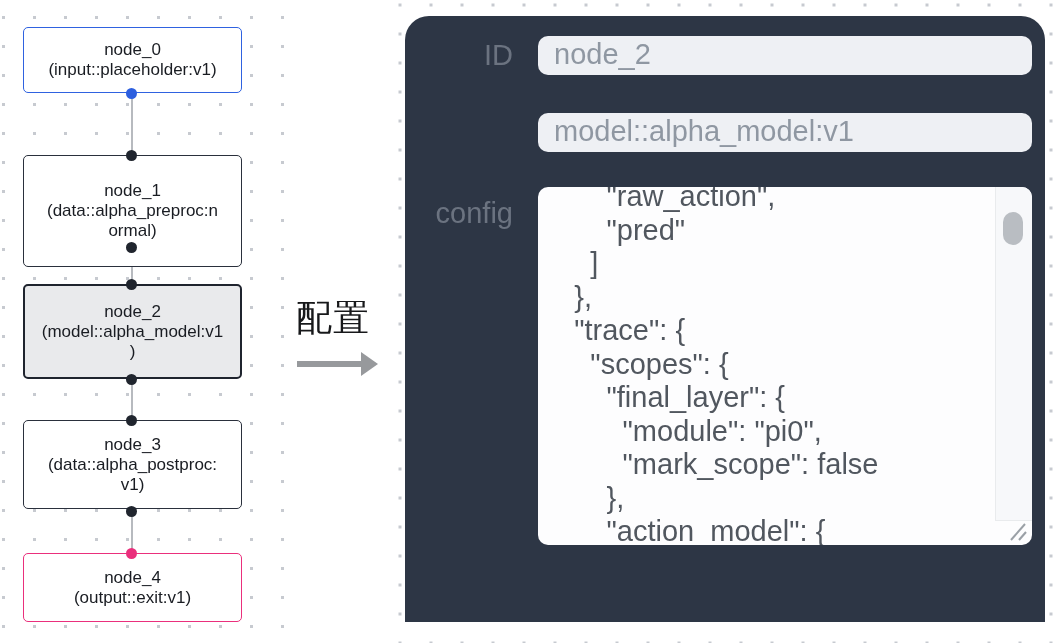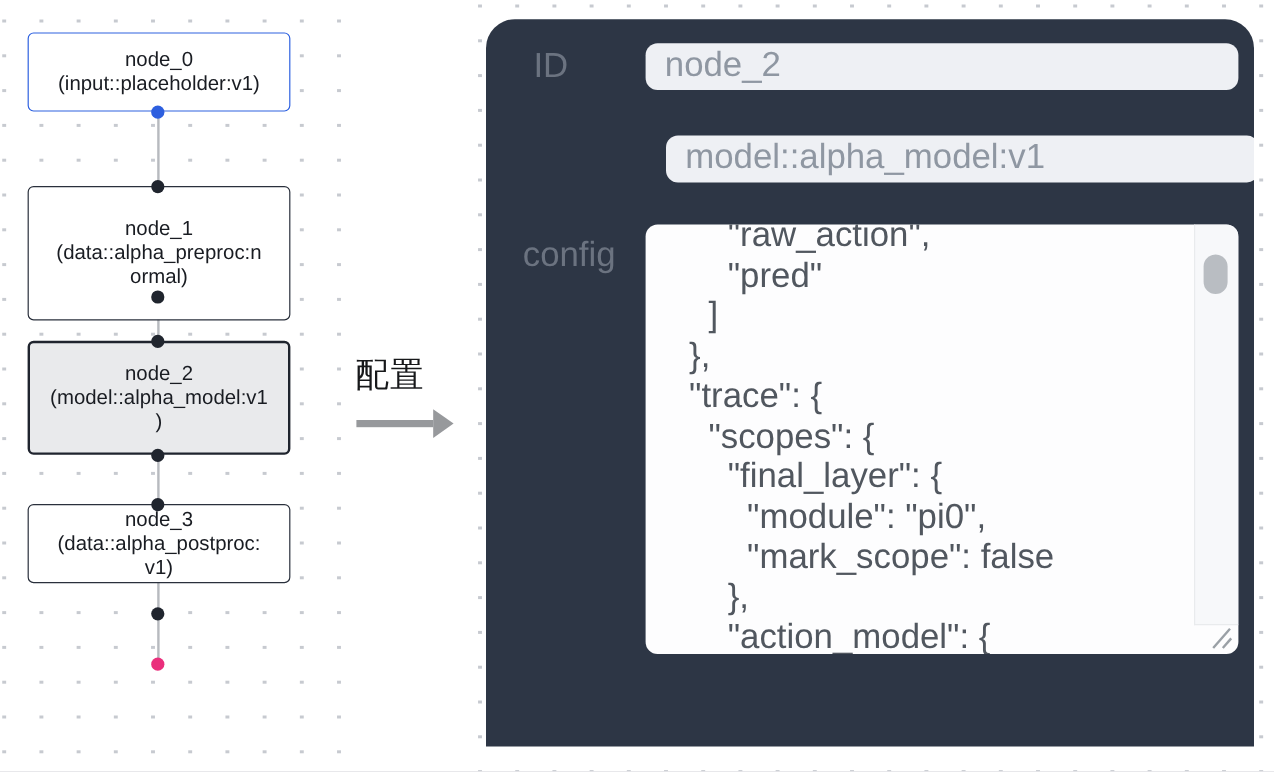--- a/index.html
+++ b/index.html
@@ -12,44 +12,44 @@
   .canvas-right{position:absolute;left:393px;top:0;width:669px;height:643px;background-position:-8.5px -9.5px;}
 
   
   .edge{position:absolute;left:131px;top:93px;width:2px;height:460px;background:#b7babf;z-index:0;}
   .node{position:absolute;left:23px;width:219px;background:#ffffff;border:1.6px solid #2a303c;border-radius:5px;
         display:flex;align-items:center;justify-content:center;z-index:1;}
   .node-label{white-space:pre-line;text-align:center;font-size:17px;line-height:20px;color:#191c22;}
   .node0{top:27px;height:66px;border-color:#2f62e0;}
   .node1{top:155px;height:112px;}
   .node2{top:284px;height:95px;border:2.5px solid #1f242e;background:#e9eaec;}
-  .node3{top:420px;height:66px;}
+  .node3{top:420px;height:89px;}
   .node4{top:553px;height:69px;border-color:#ea2f7c;}
   .handle{position:absolute;left:126px;width:11px;height:11px;border-radius:50%;background:#20252e;z-index:2;}
   .h-blue{background:#2d5fdf;}
   .h-pink{background:#ea2f7c;}
 
   
   .annotation{position:absolute;left:285px;top:294px;width:115px;z-index:3;}
-  .annotation-text{font-size:28px;color:#17181a;margin-left:11px;letter-spacing:1px;}
+  .annotation-text{font-size:36px;color:#17181a;margin-left:11px;letter-spacing:1px;}
   .arrow{display:flex;align-items:center;margin-top:9px;margin-left:12px;}
   .arrow-line{width:64px;height:6px;background:#97999c;}
   .arrow-head{width:0;height:0;border-left:17px solid #97999c;border-top:12px solid transparent;border-bottom:12px solid transparent;}
 
   
   .panel{position:absolute;left:405px;top:16px;width:640px;height:606px;background:#2d3645;
          border-radius:24px 24px 0 0;overflow:hidden;z-index:4;}
   .field-label{position:absolute;left:0;width:108px;text-align:right;font-size:29px;color:#6b7380;}
-  .label-id{top:23px;text-align:center;}
+  .label-id{top:23px;}
   .label-type{top:100px;}
   .label-config{top:181px;text-align:right;}
   .field-input{position:absolute;left:133px;width:494px;height:39px;background:#eef0f4;border:none;outline:none;
                border-radius:10px;font-size:29px;color:#8f97a2;padding:0 0 2px 16px;}
   .input-id{top:20px;}
-  .input-type{top:97px;margin-left:17px;}
+  .input-type{top:97px;}
   .config-box{position:absolute;left:133px;top:171px;width:494px;height:358px;background:#fdfdfe;border-radius:10px;overflow:hidden;}
   .config-text{margin:-7px 0 0 0;padding:0 0 0 4px;font-size:29px;line-height:33.5px;color:#51575f;white-space:pre;}
   .sb-track{position:absolute;right:0;top:0;width:37px;height:334px;background:#f7f8fa;border-left:1px solid #e9ebed;border-bottom:1px solid #e9ebed;}
   .sb-thumb{position:absolute;left:7px;top:25px;width:20px;height:33px;border-radius:10px;background:#b9bdc2;}
   .resize-grip{position:absolute;right:3px;bottom:3px;width:26px;height:22px;}
   .update-btn{position:absolute;left:23px;top:572px;width:150px;height:50px;background:#3f9ef8;color:#0f172a;
               border:none;border-radius:10px;font-size:29px;font-weight:600;padding-bottom:8px;cursor:pointer;margin-top:45px;}
 </style>
 </head>
 <body>
@@ -72,20 +72,24 @@
     </div>
     <div class="node node2">
       <div class="node-label">node_2
 (model::alpha_model:v1
 )</div>
     </div>
     <div class="node node3">
       <div class="node-label">node_3
 (data::alpha_postproc:
 v1)</div>
+    </div>
+    <div class="node node4">
+      <div class="node-label">node_4
+(output::exit:v1)</div>
     </div>
 
     <span class="handle h-blue" style="top:88px"></span>
     <span class="handle" style="top:150px"></span>
     <span class="handle" style="top:242px"></span>
     <span class="handle" style="top:279px"></span>
     <span class="handle" style="top:374px"></span>
     <span class="handle" style="top:415px"></span>
     <span class="handle" style="top:506px"></span>
     <span class="handle h-pink" style="top:548px"></span>

